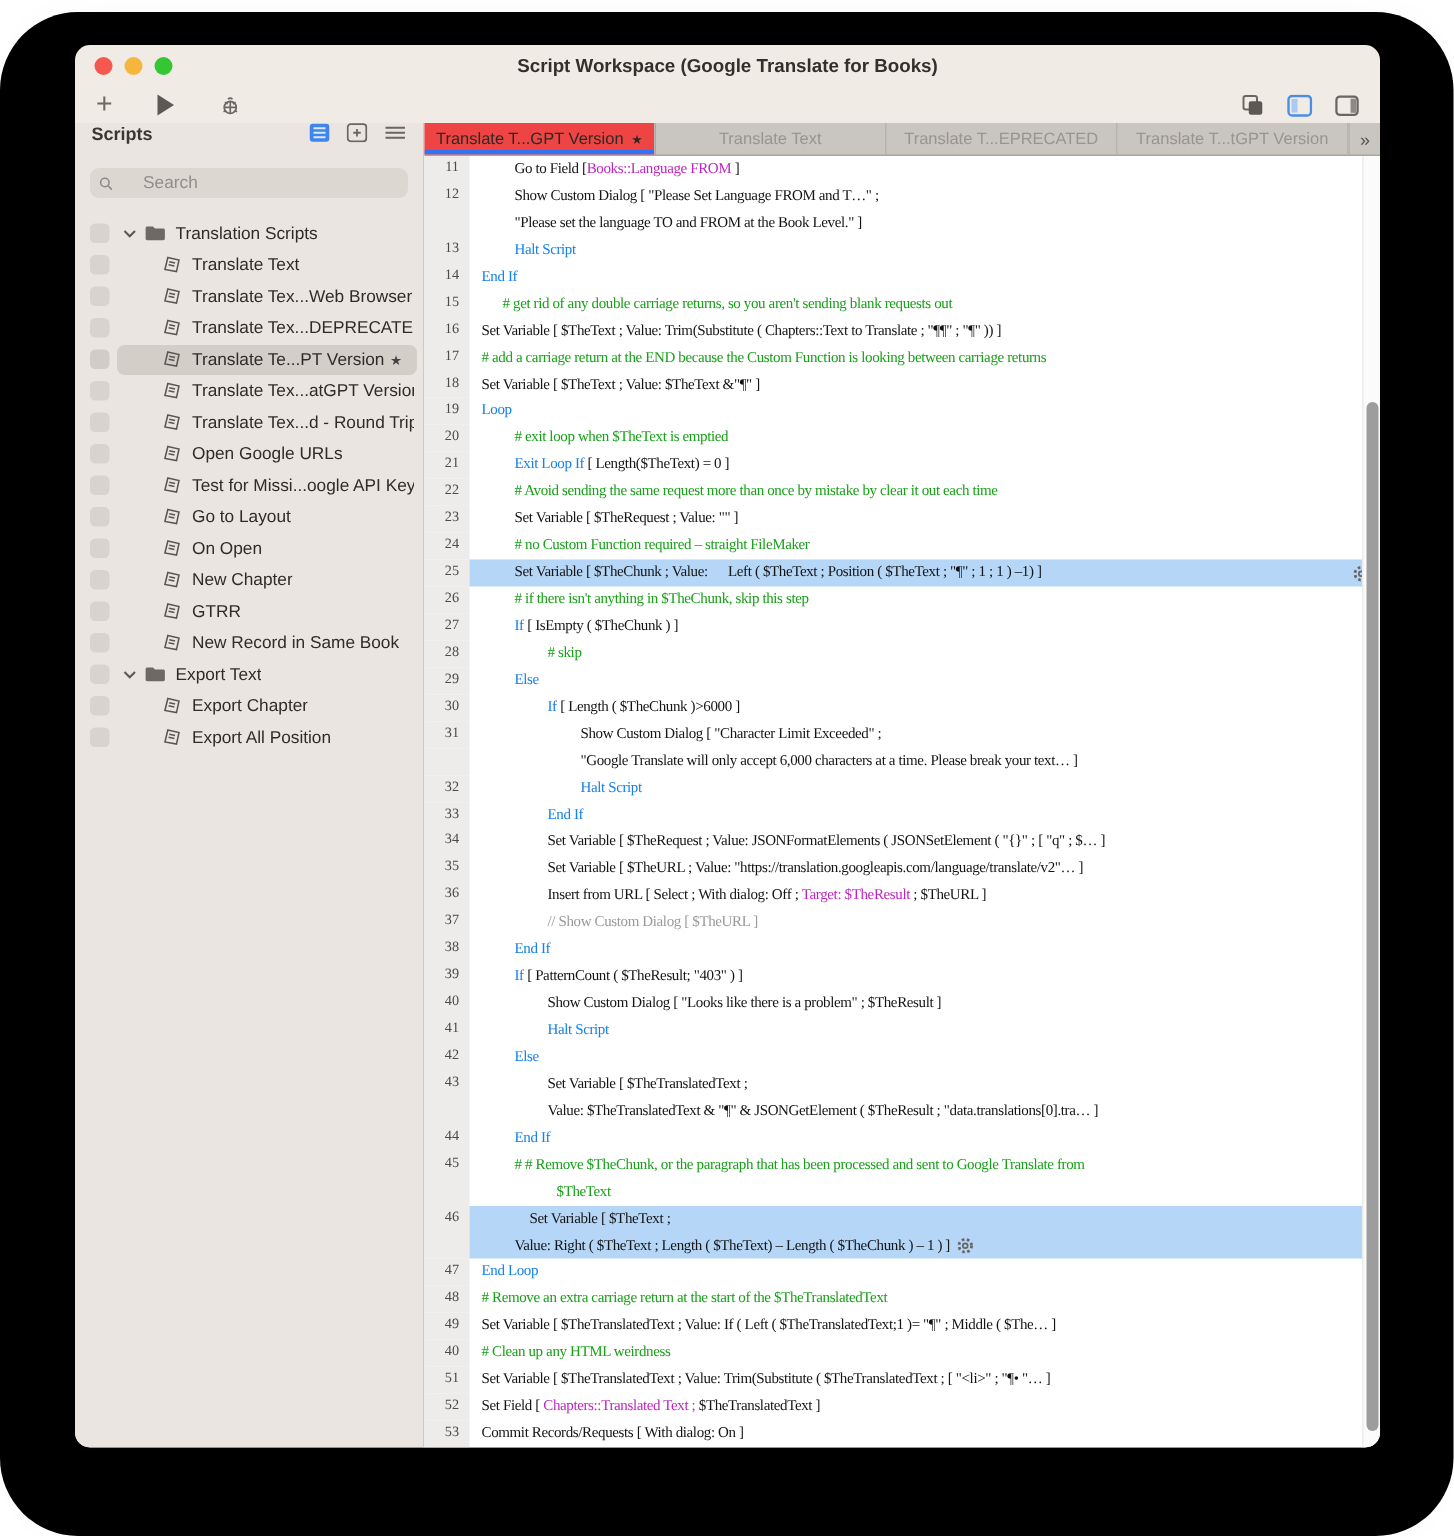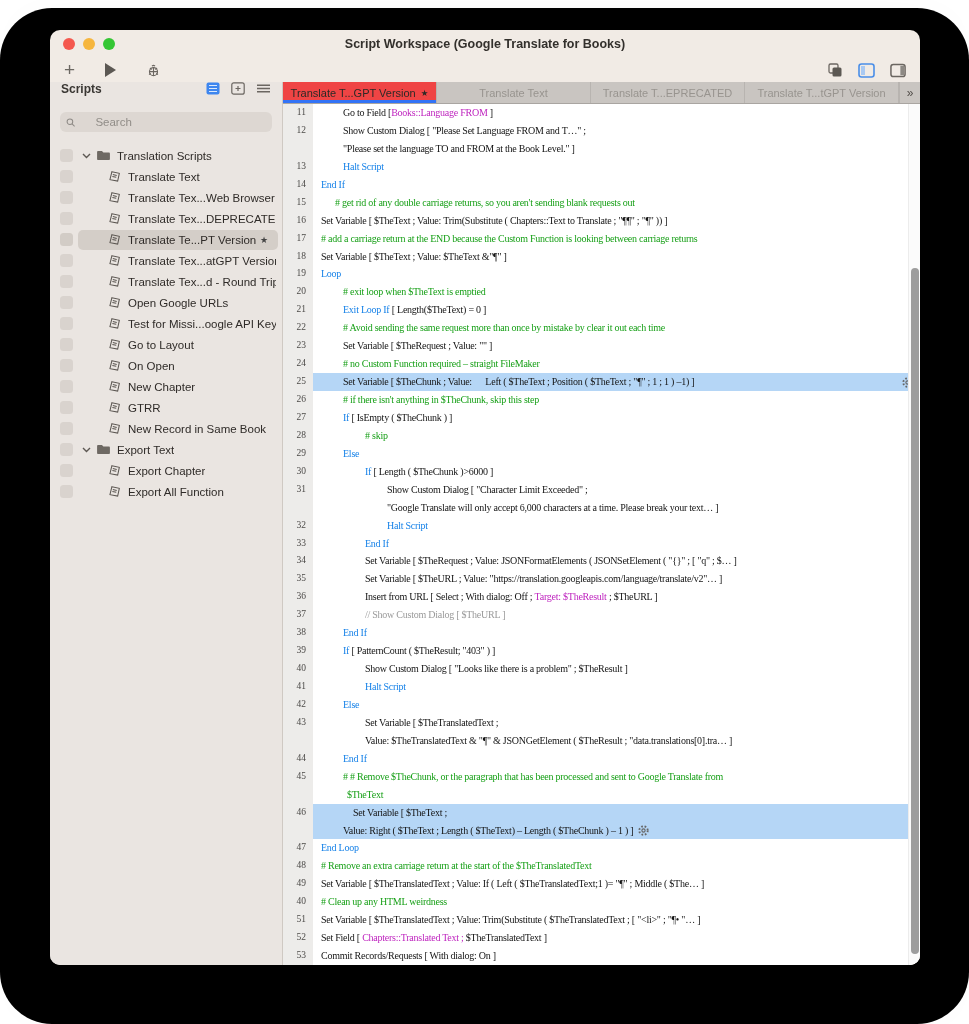--- a/index.html
+++ b/index.html
@@ -366,21 +366,21 @@
             <span class="cbx"></span>
             <span class="spacer"></span>
             <span class="sic">
               <svg width="13" height="13" viewBox="0 0 14 14">
                 <g fill="none" stroke="#5b5651" stroke-width="1.1">
                   <path d="M4.2 1.8L12.2 3.6 10.4 11.9 2.1 10.4z"></path>
                   <path d="M5.2 4.9l4.2.9M4.7 7l4.2.9"></path>
                 </g>
               </svg>
             </span>
-            <span class="slabel">Export All Function</span>
+            <span class="slabel">Export All Position</span>
           </div>
         </div>
     </div>
 
     <div class="editor">
       <div class="tabbar" id="tabbar">
           <div class="tab active">
             <span>Translate T...GPT Version</span>
             <span class="tstar">★</span>
           </div>
@@ -433,21 +433,21 @@
             <div class="crow"><span class="lnum">37</span><span class="ltxt" style="padding-left: 52px;"><span class="c-x">// Show Custom Dialog [ $TheURL ]</span></span></div>
             <div class="crow"><span class="lnum">38</span><span class="ltxt" style="padding-left: 30px;"><span class="c-b">End If</span></span></div>
             <div class="crow"><span class="lnum">39</span><span class="ltxt" style="padding-left: 30px;"><span class="c-b">If</span><span class="c-p"> [ PatternCount ( $TheResult; "403" ) ]</span></span></div>
             <div class="crow"><span class="lnum">40</span><span class="ltxt" style="padding-left: 52px;"><span class="c-p">Show Custom Dialog [ "Looks like there is a problem" ; $TheResult ]</span></span></div>
             <div class="crow"><span class="lnum">41</span><span class="ltxt" style="padding-left: 52px;"><span class="c-b">Halt Script</span></span></div>
             <div class="crow"><span class="lnum">42</span><span class="ltxt" style="padding-left: 30px;"><span class="c-b">Else</span></span></div>
             <div class="crow"><span class="lnum">43</span><span class="ltxt" style="padding-left: 52px;"><span class="c-p">Set Variable [ $TheTranslatedText ;</span></span></div>
             <div class="crow"><span class="lnum"></span><span class="ltxt" style="padding-left: 52px;"><span class="c-p">Value: $TheTranslatedText &amp; "¶" &amp; JSONGetElement ( $TheResult ; "data.translations[0].tra… ]</span></span></div>
             <div class="crow"><span class="lnum">44</span><span class="ltxt" style="padding-left: 30px;"><span class="c-b">End If</span></span></div>
             <div class="crow"><span class="lnum">45</span><span class="ltxt" style="padding-left: 30px;"><span class="c-g"># # Remove $TheChunk, or the paragraph that has been processed and sent to Google Translate from</span></span></div>
-            <div class="crow"><span class="lnum"></span><span class="ltxt" style="padding-left: 34px; text-align: center;"><span class="c-g">$TheText</span></span></div>
+            <div class="crow"><span class="lnum"></span><span class="ltxt" style="padding-left: 58px; text-align: center;"><span class="c-g">$TheText</span></span></div>
             <div class="crow hl"><span class="lnum">46</span><span class="ltxt" style="padding-left: 40px;"><span class="c-p">Set Variable [ $TheText ;</span></span></div>
             <div class="crow hl"><span class="lnum"></span><span class="ltxt" style="padding-left: 30px;"><span class="c-p">Value: Right ( $TheText ; Length ( $TheText) – Length ( $TheChunk ) – 1 ) ]</span><span class="gear"><svg width="13" height="13" viewBox="0 0 16 16">
                     <g stroke="#666" fill="none">
                       <circle cx="8" cy="8" r="5.2" stroke-width="2.3" stroke-dasharray="2.1 2.1"></circle>
                       <circle cx="8" cy="8" r="2" stroke-width="1.4"></circle>
                     </g>
                   </svg></span></span></div>
             <div class="crow"><span class="lnum">47</span><span class="ltxt" style="padding-left: 8px;"><span class="c-b">End Loop</span></span></div>
             <div class="crow"><span class="lnum">48</span><span class="ltxt" style="padding-left: 8px;"><span class="c-g"># Remove an extra carriage return at the start of the $TheTranslatedText</span></span></div>
             <div class="crow"><span class="lnum">49</span><span class="ltxt" style="padding-left: 8px;"><span class="c-p">Set Variable [ $TheTranslatedText ; Value: If ( Left ( $TheTranslatedText;1 )= "¶" ; Middle ( $The… ]</span></span></div>

